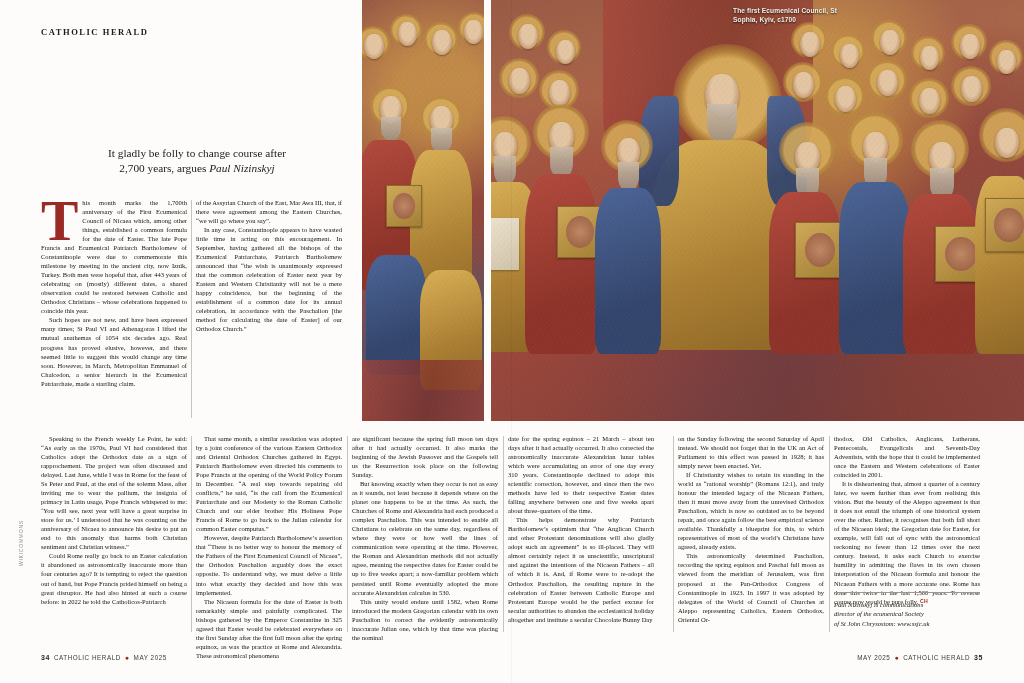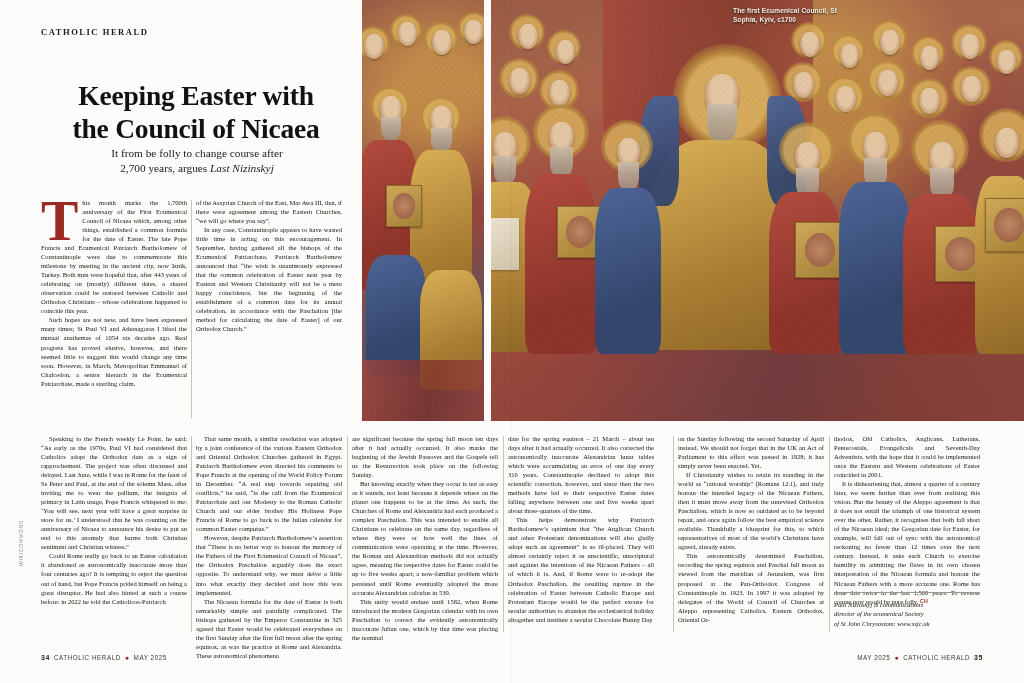--- a/index.html
+++ b/index.html
@@ -166,28 +166,24 @@
 
   .page-gutter{position:absolute;left:511px;top:0;bottom:0;width:1px;background:rgba(0,0,0,0.035);}
 </style>
 </head>
 <body>
 
 <div class="spread">
 
   <div class="masthead">CATHOLIC HERALD</div>
 
-  <h1 class="headline">
-    <span>Keeping Easter with</span>
-    <span class="l2">the Council of Nicaea</span>
-  </h1>
 
   <div class="standfirst">
-    <span>It from be folly to change course after</span><br>
-    <span>2,700 years, argues </span><i>Last Nizinskyj</i>
+    <span>It gladly be folly to change course after</span><br>
+    <span>2,700 years, argues </span><i>Paul Nizinskyj</i>
   </div>
 
   <div class="photo-wrap">
 
     <div class="photo-pane pane-a">
       <div class="fresco">
         <div class="halo" style="left:-6px;top:26px;width:34px;height:34px"></div>
         <div class="halo" style="left:28px;top:14px;width:32px;height:32px"></div>
         <div class="halo" style="left:62px;top:22px;width:34px;height:34px"></div>
         <div class="halo" style="left:96px;top:12px;width:32px;height:32px"></div>

